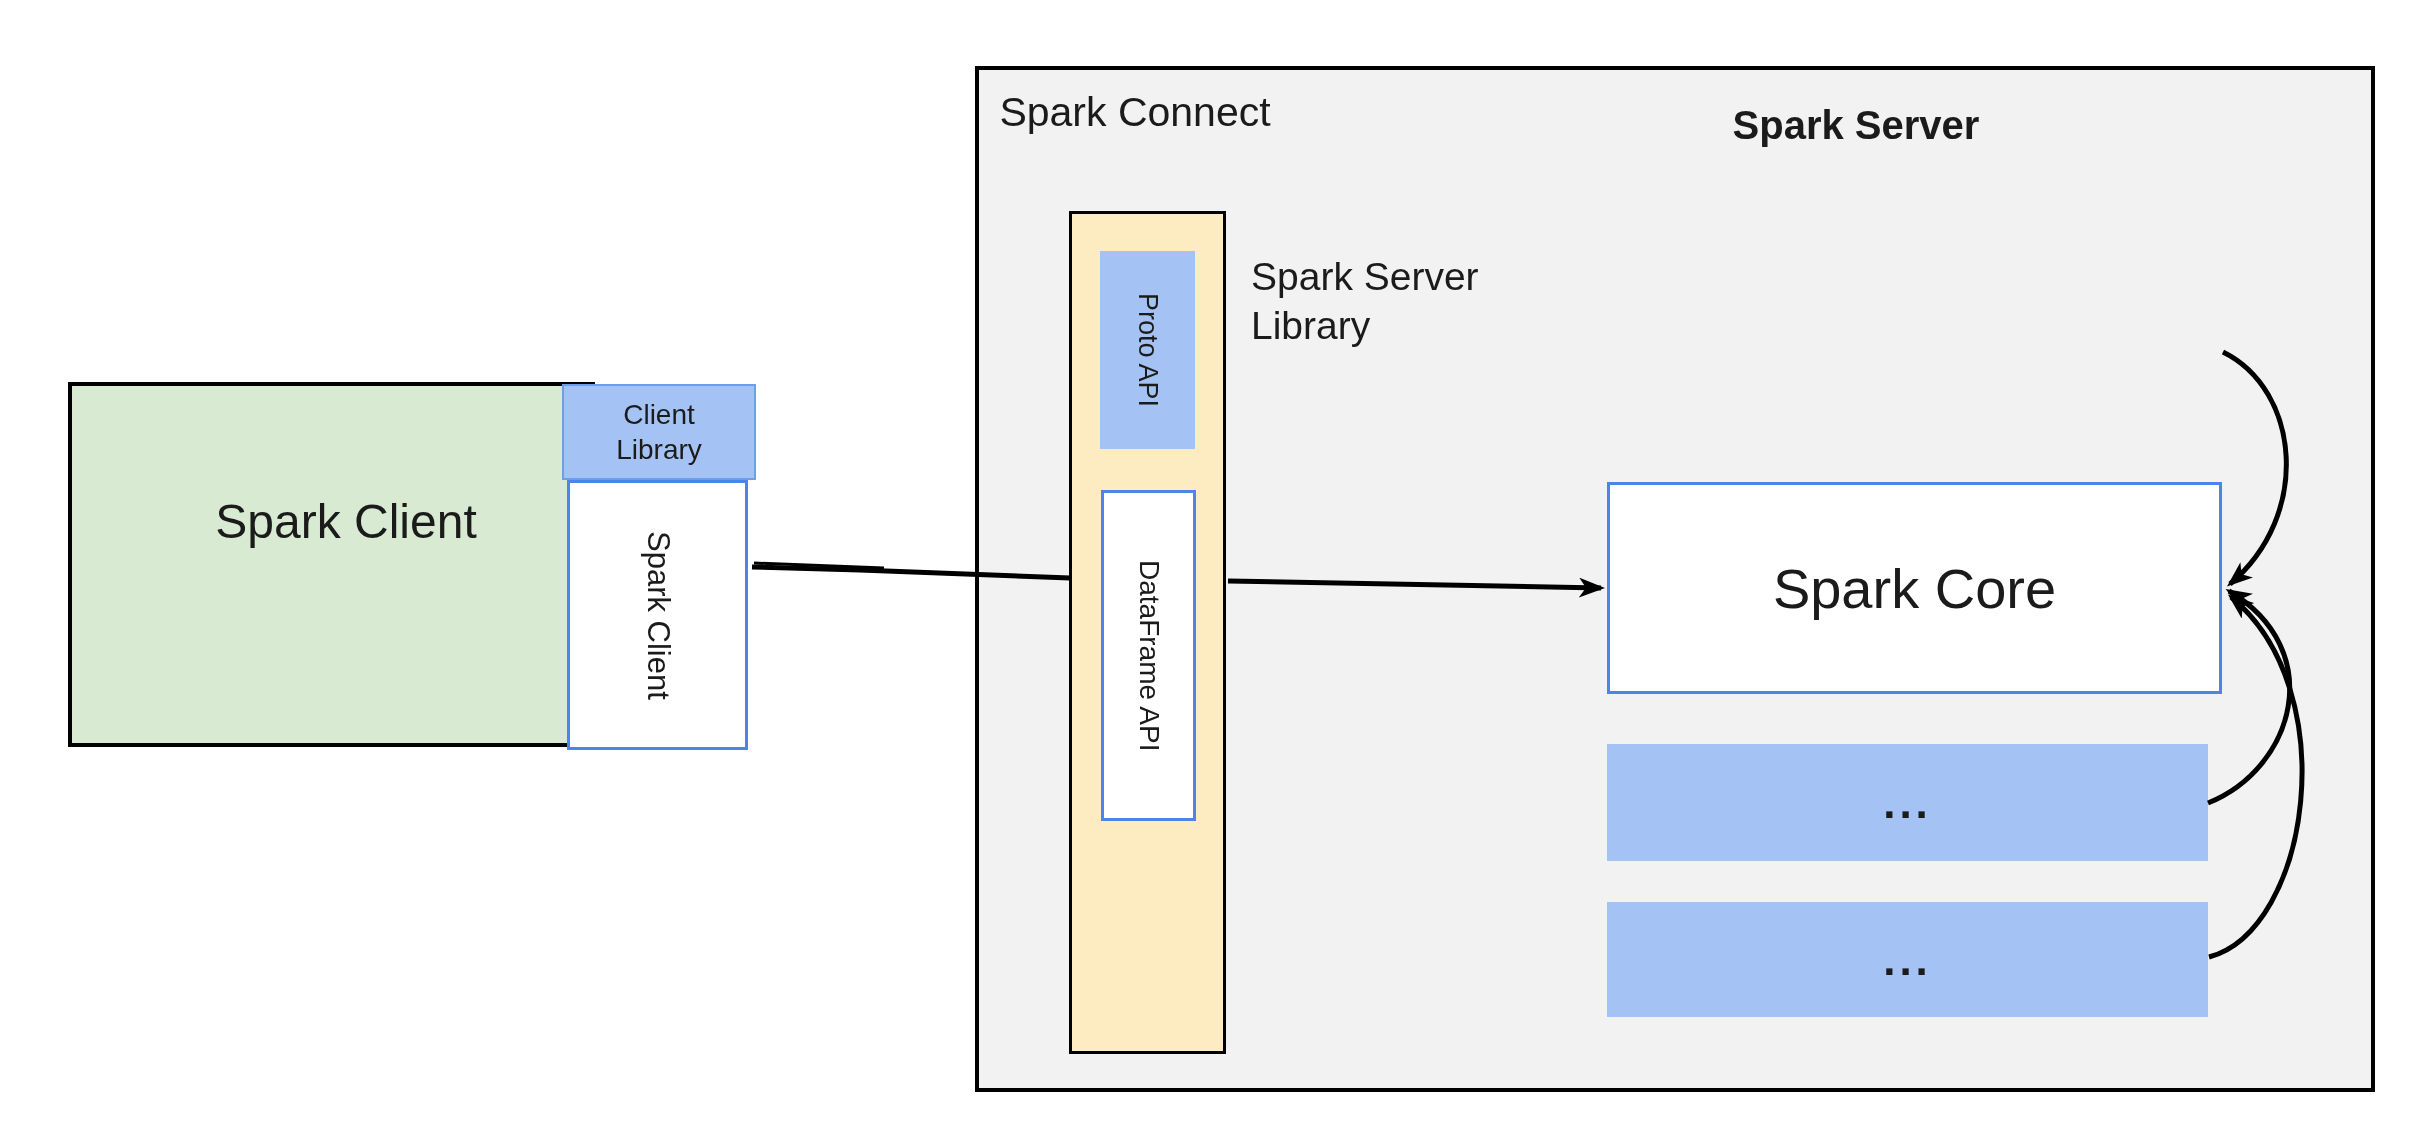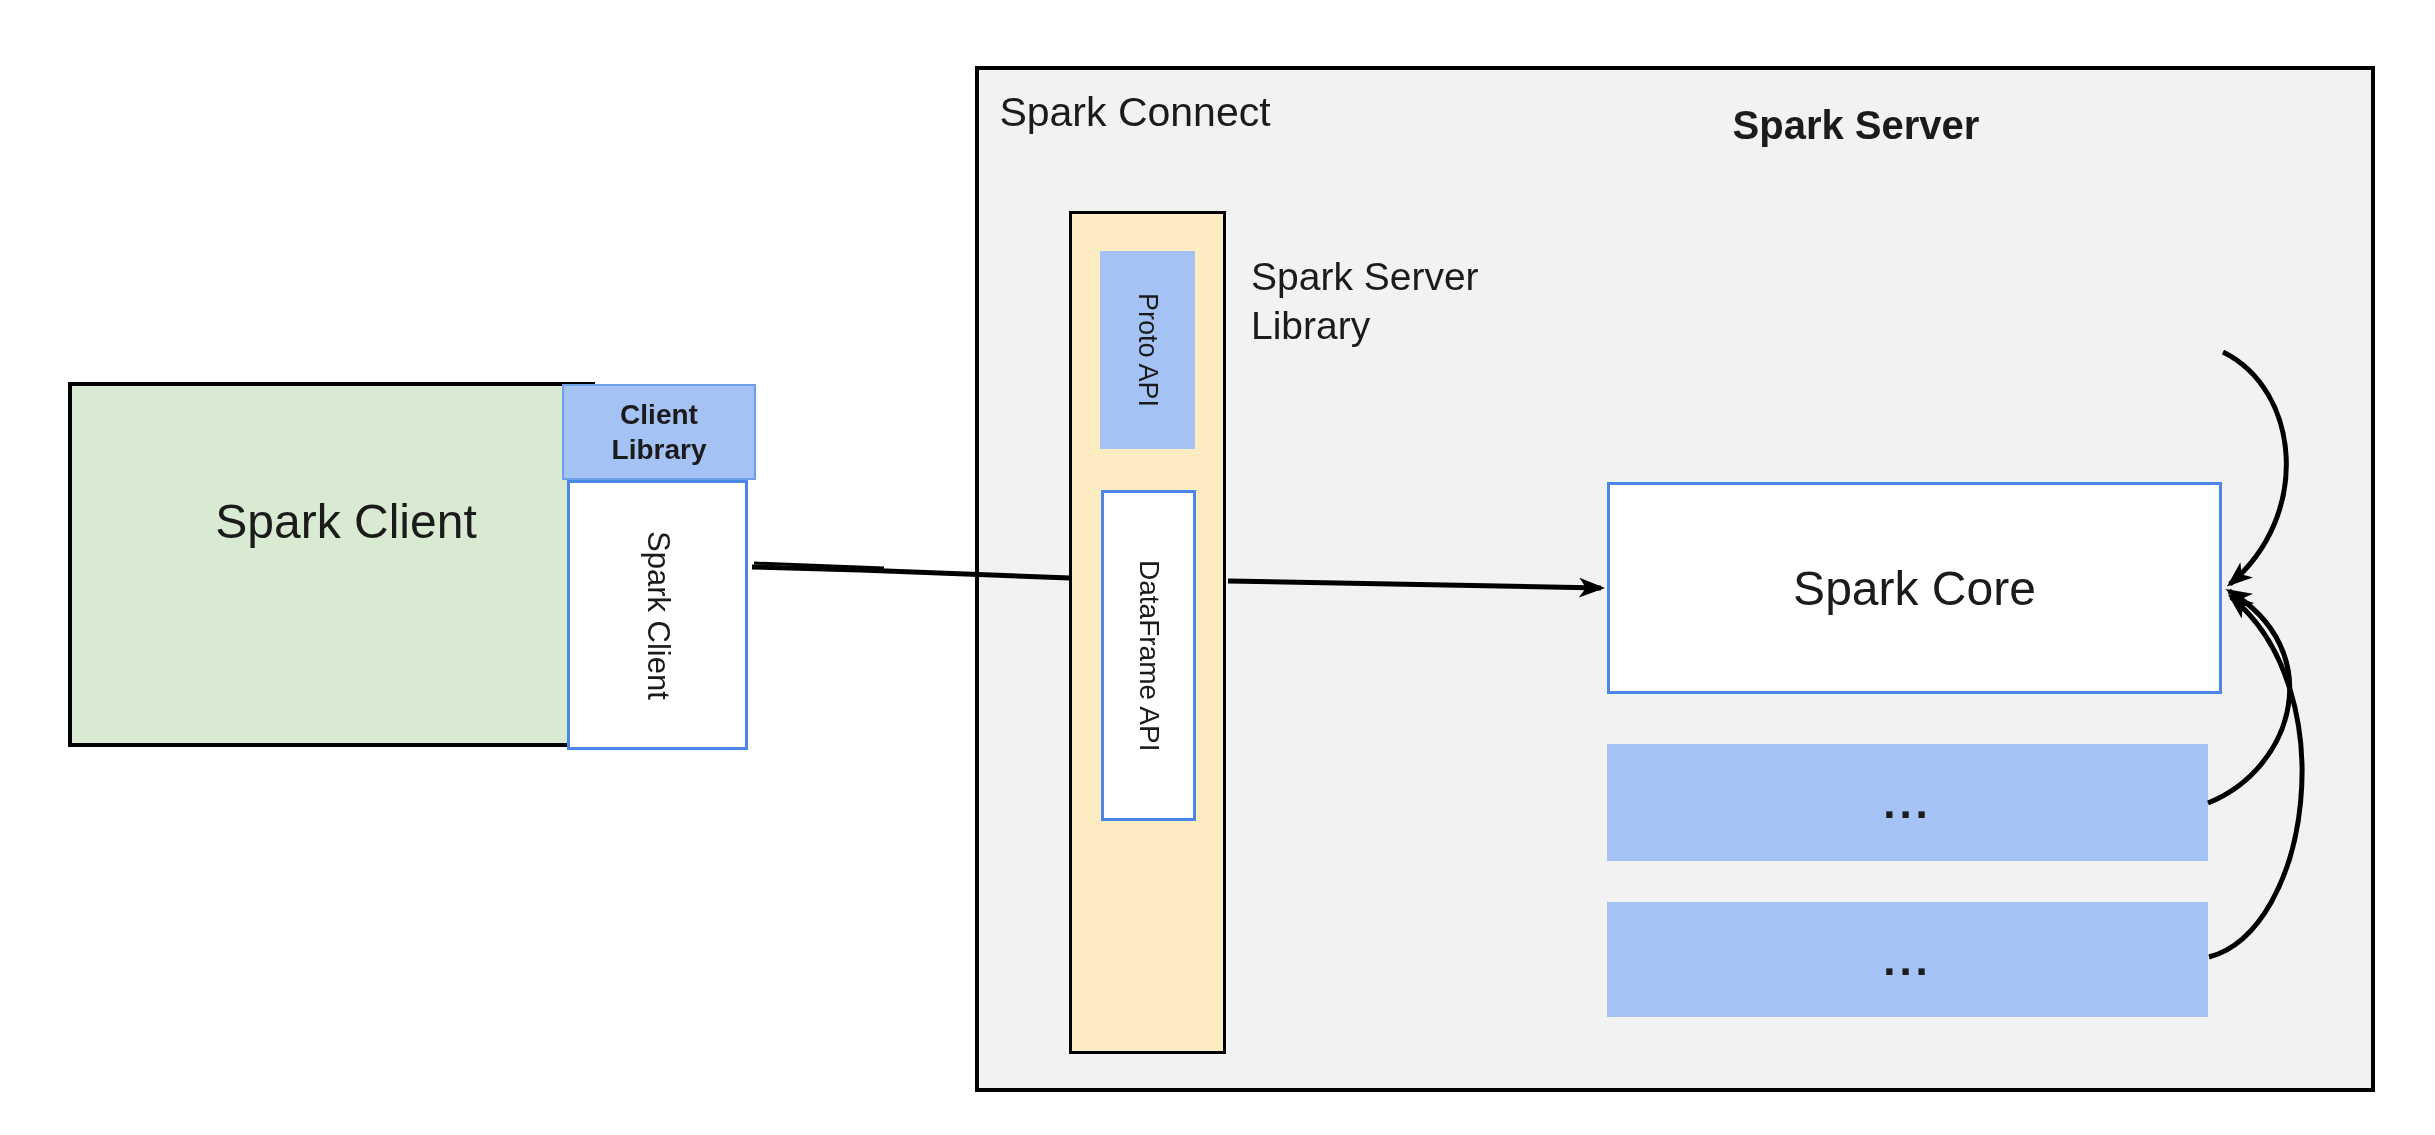--- a/index.html
+++ b/index.html
@@ -4,32 +4,32 @@
 <style>
   html,body{margin:0;padding:0;background:#ffffff;}
   body{font-family:"Liberation Sans", sans-serif;color:#1b1b1b;}
   .stage{position:relative;width:2435px;height:1135px;background:#ffffff;overflow:hidden;}
   .abs{position:absolute;box-sizing:border-box;}
   
   .gray-panel{left:975px;top:66px;width:1400px;height:1026px;background:#f2f2f2;border:4px solid #000;}
   .green-box{left:68px;top:382px;width:527px;height:365px;background:#d9ead3;border:4px solid #000;}
   .client-package{left:562px;top:384px;width:194px;height:96px;background:#a4c2f4;border:2px solid #6d9eeb;
       display:flex;flex-direction:column;align-items:center;justify-content:center;
-      font-size:28px;line-height:35px;text-align:center;font-weight:bold;}
+      font-size:28px;line-height:35px;text-align:center;}
   .spark-client{left:567px;top:480px;width:181px;height:270px;background:#ffffff;border:3px solid #4a86e8;
       display:flex;align-items:center;justify-content:center;}
   .cream-box{left:1069px;top:211px;width:157px;height:843px;background:#fdecc2;border:3px solid #000;}
   .proto-box{left:1100px;top:251px;width:95px;height:198px;background:#a4c2f4;
       display:flex;align-items:center;justify-content:center;}
   .dataframe-box{left:1101px;top:490px;width:95px;height:331px;background:#ffffff;border:3px solid #4a86e8;
       display:flex;align-items:center;justify-content:center;}
   .clp-box{left:1607px;top:279px;width:615px;height:150px;background:#a4c2f4;
       display:flex;align-items:center;justify-content:center;font-size:44px;}
   .core-box{left:1607px;top:482px;width:615px;height:212px;background:#ffffff;border:3px solid #4a86e8;
-      display:flex;align-items:center;justify-content:center;font-size:48px;}
+      display:flex;align-items:center;justify-content:center;font-size:56px;}
   .dots-box{left:1607px;width:601px;background:#a4c2f4;
       display:flex;align-items:center;justify-content:center;
       font-size:44px;font-weight:bold;letter-spacing:4px;}
   .dots-1{top:744px;height:117px;}
   .dots-2{top:902px;height:115px;}
   
   .app-label{left:68px;top:492px;width:556px;text-align:center;font-size:48px;line-height:60px;}
   .connect-label{left:925px;top:66px;width:420px;text-align:center;font-size:41px;line-height:55px;margin-top:19px;}
   .server-lib-label{left:1251px;top:252px;width:400px;text-align:left;font-size:39px;line-height:49px;}
   .server-title{left:1656px;top:103px;width:400px;text-align:center;font-size:40px;font-weight:bold;}

